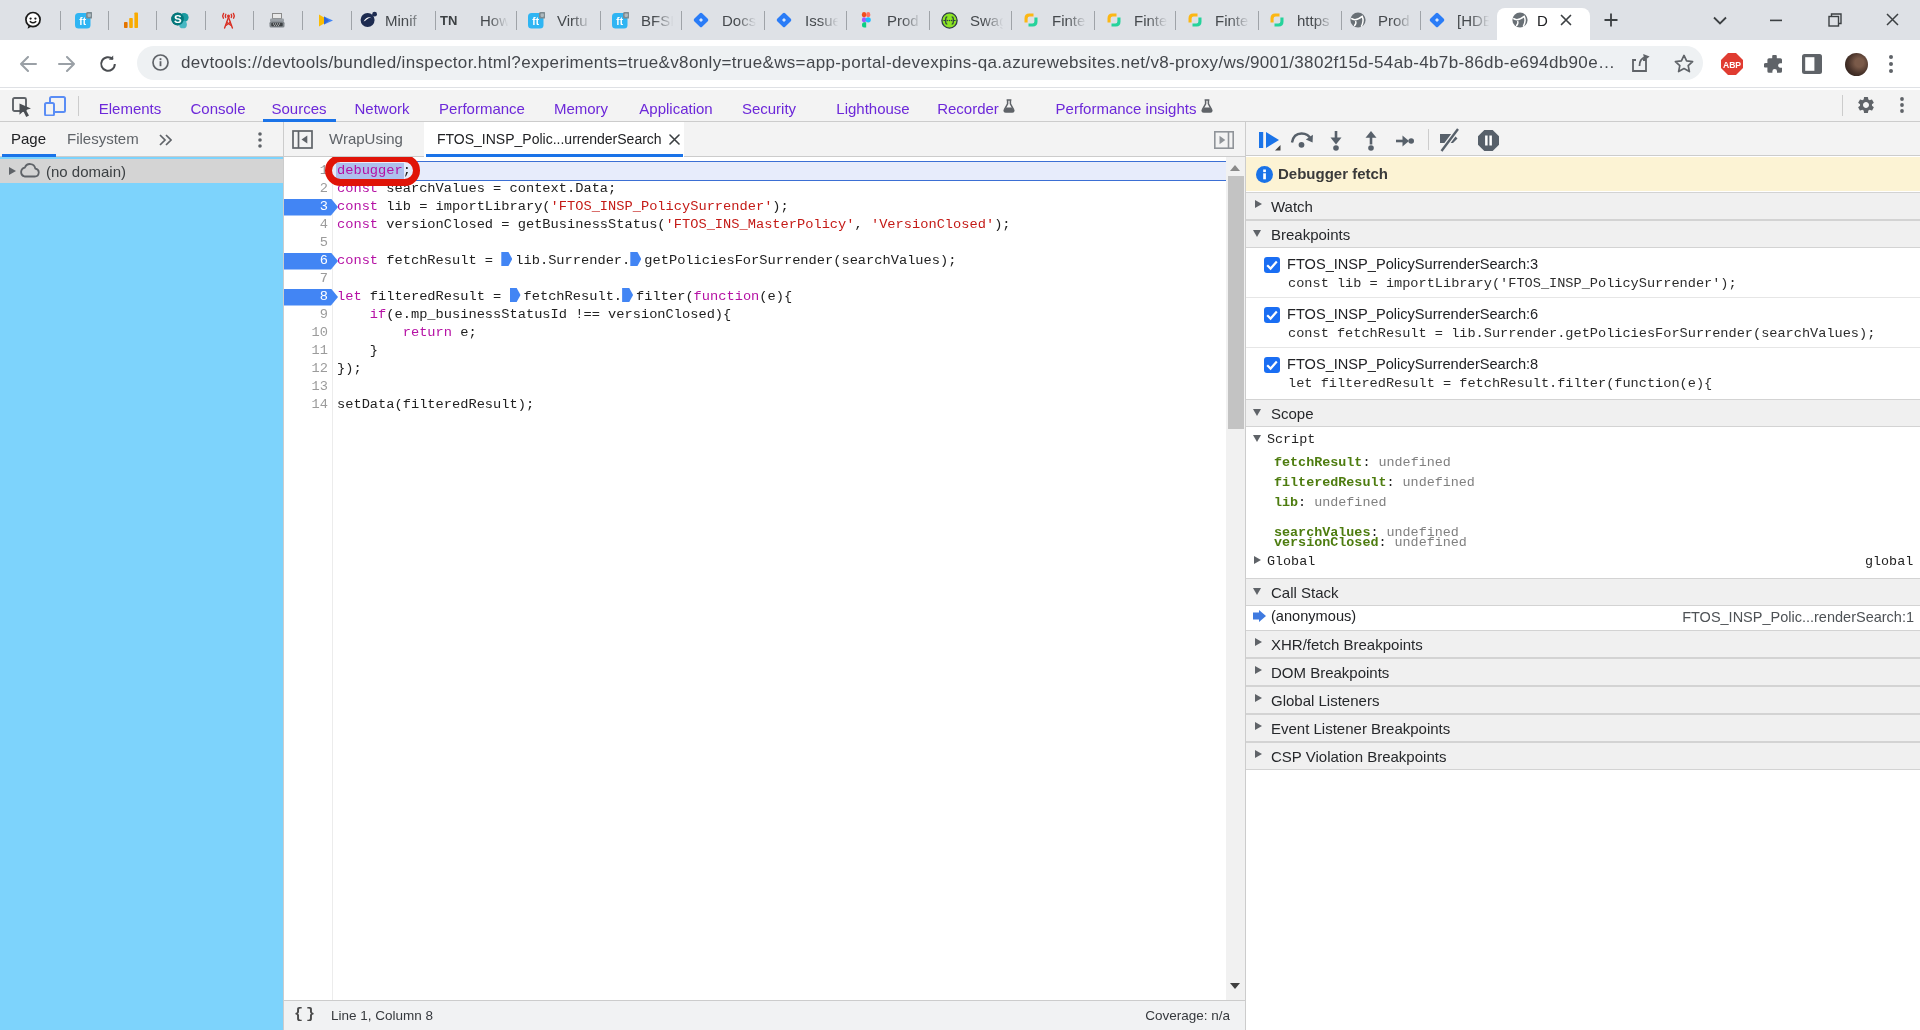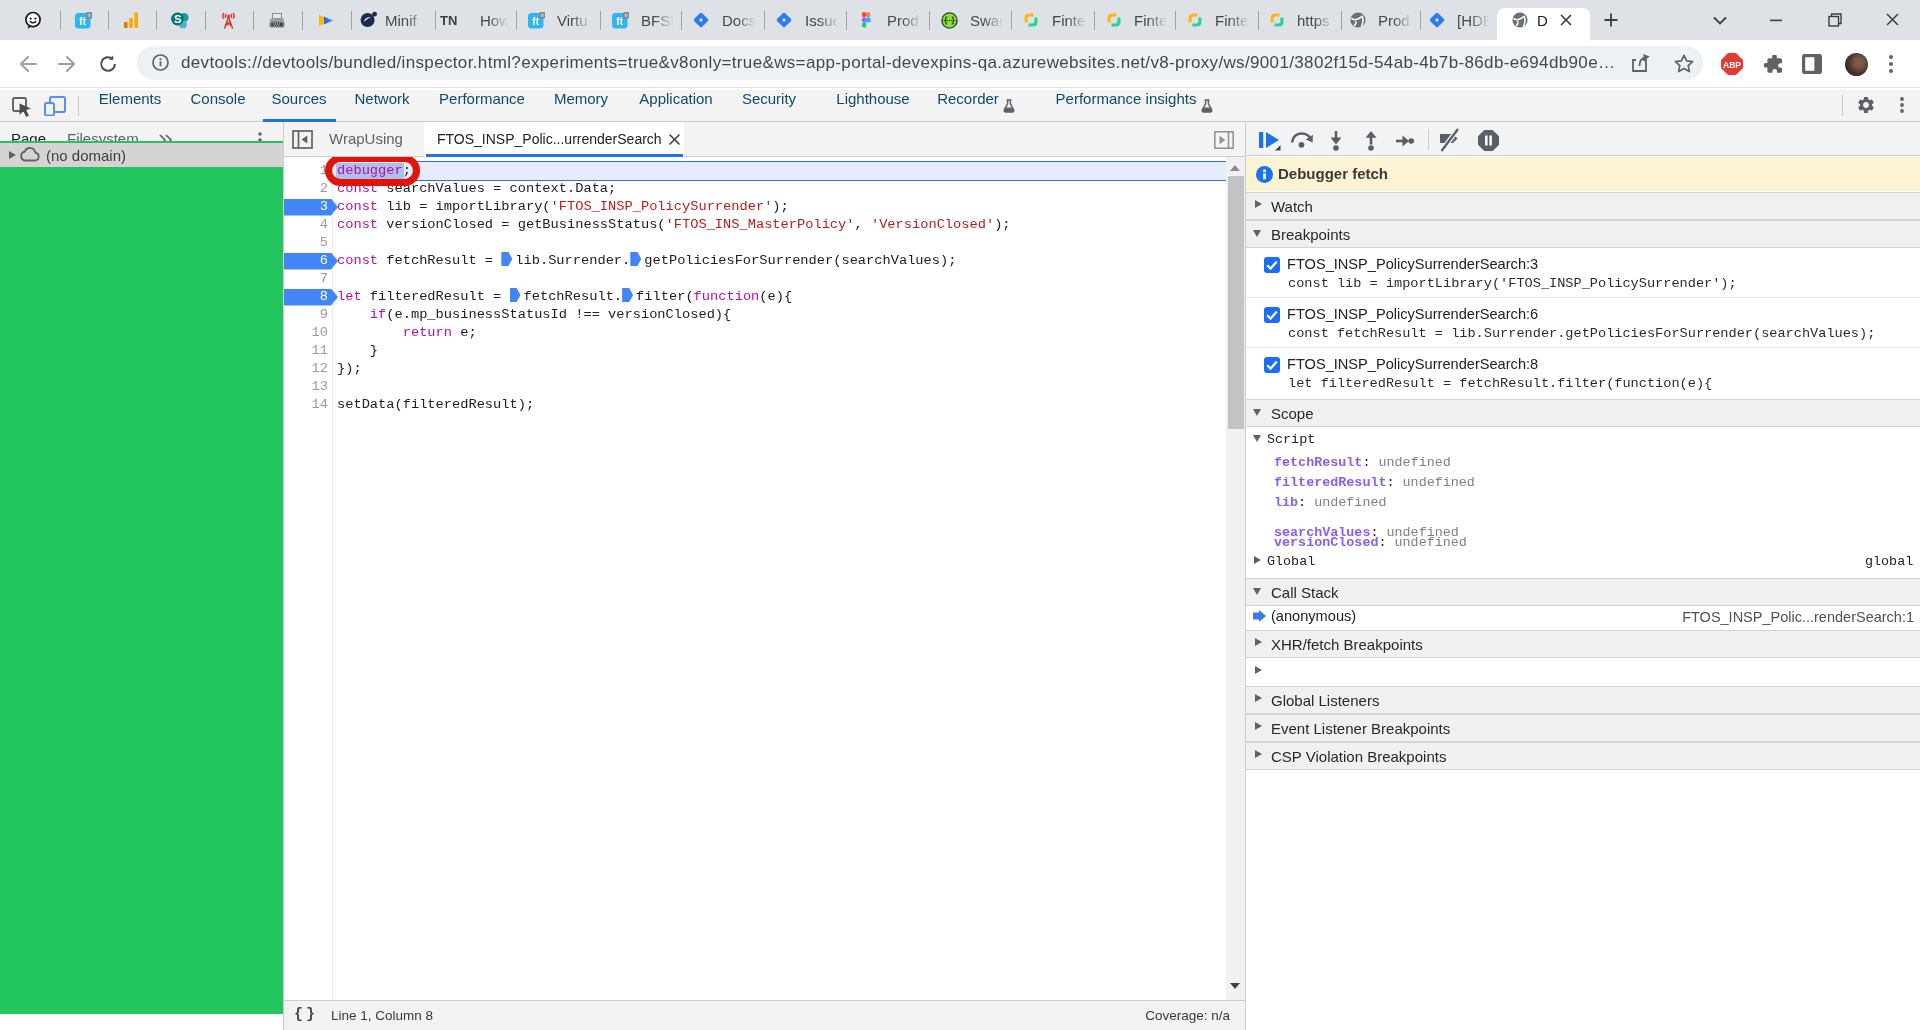--- a/index.html
+++ b/index.html
@@ -11,23 +11,23 @@
 .tabsep{position:absolute;top:11px;width:1px;height:19px;background:#9fa3a8;}
 .tabtitle{position:absolute;top:12px;font-size:15px;color:#45494d;white-space:nowrap;overflow:hidden;}
 .tabfade{position:absolute;top:8px;width:26px;height:24px;background:linear-gradient(to right,rgba(222,225,230,0),#dee1e6 75%);}
 #activetab{position:absolute;left:1497px;top:8px;width:93px;height:32px;background:#fff;border-radius:8px 8px 0 0;}
 
 #urlrow{position:absolute;left:0;top:40px;width:1920px;height:48px;background:#fff;border-bottom:1px solid #dfe1e5;}
 #pill{position:absolute;left:137px;top:6px;width:1566px;height:34px;border-radius:17px;background:#eef1f3;}
 #urltext{position:absolute;left:44px;top:7px;width:1436px;font-size:17px;letter-spacing:0.35px;color:#44474c;white-space:nowrap;overflow:hidden;}
 
 #dtbar{position:absolute;left:0;top:90px;width:1920px;height:32px;background:#f3f3f3;border-bottom:1px solid #ccc;}
-.dttab{position:absolute;top:0;font-size:15px;color:#0c4a6e;white-space:nowrap;}
+.dttab{position:absolute;top:10px;font-size:15px;color:#6d28d9;white-space:nowrap;}
 #row2{position:absolute;left:0;top:122px;width:1920px;height:35px;background:#f3f3f3;border-bottom:1px solid #ccc;}
-#nav{position:absolute;left:0;top:141px;width:283px;height:873px;background:#22c55e;}
+#nav{position:absolute;left:0;top:157px;width:283px;height:873px;background:#7dd3fc;}
 .vborder{position:absolute;top:122px;width:1px;height:908px;background:#ccc;}
 #edtab-active{position:absolute;left:424px;top:0px;width:260px;height:35px;background:#fff;}
 #edtab-active .ul{position:absolute;left:2px;bottom:0;width:257px;height:3px;background:#1a73e8;}
 #code{position:absolute;left:284px;top:157px;width:961px;height:843px;background:#fff;overflow:hidden;}
 .gut{position:absolute;left:0px;width:44px;height:18px;text-align:right;font-size:13.7px;line-height:18px;color:#9b9b9b;}
 .cl{position:absolute;left:53px;height:18px;font-size:13.7px;line-height:18px;color:#212121;white-space:pre;}
 .kw{color:#b511a4;}
 .st{color:#c41a16;}
 .bpflag{position:absolute;left:0px;width:54px;height:17px;background:#4285f4;clip-path:polygon(0 0,87% 0,100% 50%,87% 100%,0 100%);}
 .imark{display:inline-block;width:11px;height:14px;background:#4285f4;clip-path:polygon(0 0,65% 0,100% 50%,65% 100%,0 100%);vertical-align:-2px;margin-right:3px;}
@@ -38,21 +38,21 @@
 #paused{position:absolute;left:0;top:35px;width:674px;height:34px;background:#fcf3d4;}
 .shdr{position:absolute;left:0;width:674px;height:28px;background:#f0f0f0;border-top:1px solid #d3d3d3;border-bottom:1px solid #d3d3d3;}
 .shdr .t{position:absolute;left:25px;top:5px;font-size:15px;color:#26282b;}
 .tri-r{position:absolute;width:0;height:0;border-left:7px solid #5f6368;border-top:4.5px solid transparent;border-bottom:4.5px solid transparent;}
 .tri-d{position:absolute;width:0;height:0;border-top:7px solid #5f6368;border-left:4.5px solid transparent;border-right:4.5px solid transparent;}
 .bpitem-t{position:absolute;left:41px;font-size:14.6px;color:#202124;white-space:nowrap;}
 .bpitem-c{position:absolute;left:42px;font-size:13.6px;color:#2c2c2c;white-space:nowrap;font-family:"Liberation Mono",monospace;}
 .chk{position:absolute;left:18px;width:16px;height:16px;background:#1a6ef3;border-radius:3px;}
 .sep-l{position:absolute;left:0;width:674px;height:1px;background:#e6e6e6;}
 .scv{position:absolute;left:28px;height:20px;font-size:13.4px;line-height:20px;font-family:"Liberation Mono",monospace;color:#222;white-space:pre;}
-.scv b{color:#8b5cf6;font-weight:bold;margin-top:44px;}
+.scv b{color:#4d7c0f;font-weight:bold;margin-top:44px;}
 .scv .ud{color:#808080;}
 </style></head><body>
 <div id="tabbar">
 <div class="tabsep" style="left:59.5px"></div>
 <div class="tabsep" style="left:107.5px"></div>
 <div class="tabsep" style="left:155.5px"></div>
 <div class="tabsep" style="left:204.5px"></div>
 <div class="tabsep" style="left:252.5px"></div>
 <div class="tabsep" style="left:301.75px"></div>
 <div class="tabsep" style="left:351px"></div>
@@ -527,20 +527,23 @@
 <div class="tri-d" style="left:7px;top:466px"></div>
 <svg class="abs" style="left:7px;top:488px" width="13" height="12" viewBox="0 0 13 12">
       <path d="M0 2.5 H6 V0 L13 6 L6 12 V9.5 H0 Z" fill="#3f7ae0"></path>
     </svg>
 <div class="abs" style="left:25px;top:486px;font-size:14.6px;color:#202124">(anonymous)</div>
 <div class="abs" style="left:430px;top:487px;width:238px;font-size:14.5px;color:#4e5256;text-align:right;white-space:nowrap">FTOS_INSP_Polic...renderSearch:1</div>
 <div class="shdr" style="top:508px">
       <span class="t">XHR/fetch Breakpoints</span>
     </div>
 <div class="tri-r" style="left:9px;top:516px"></div>
+<div class="shdr" style="top:536px">
+      <span class="t">DOM Breakpoints</span>
+    </div>
 <div class="tri-r" style="left:9px;top:544px"></div>
 <div class="shdr" style="top:564px">
       <span class="t">Global Listeners</span>
     </div>
 <div class="tri-r" style="left:9px;top:572px"></div>
 <div class="shdr" style="top:592px">
       <span class="t">Event Listener Breakpoints</span>
     </div>
 <div class="tri-r" style="left:9px;top:600px"></div>
 <div class="shdr" style="top:620px">

